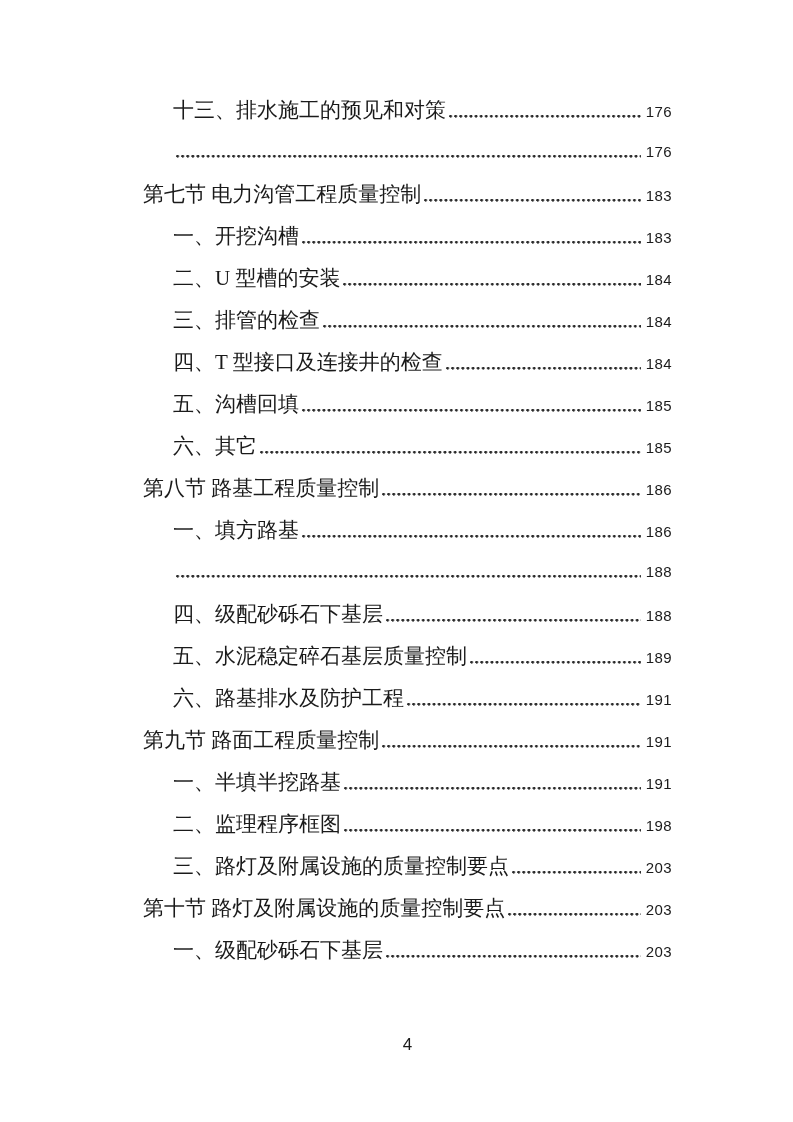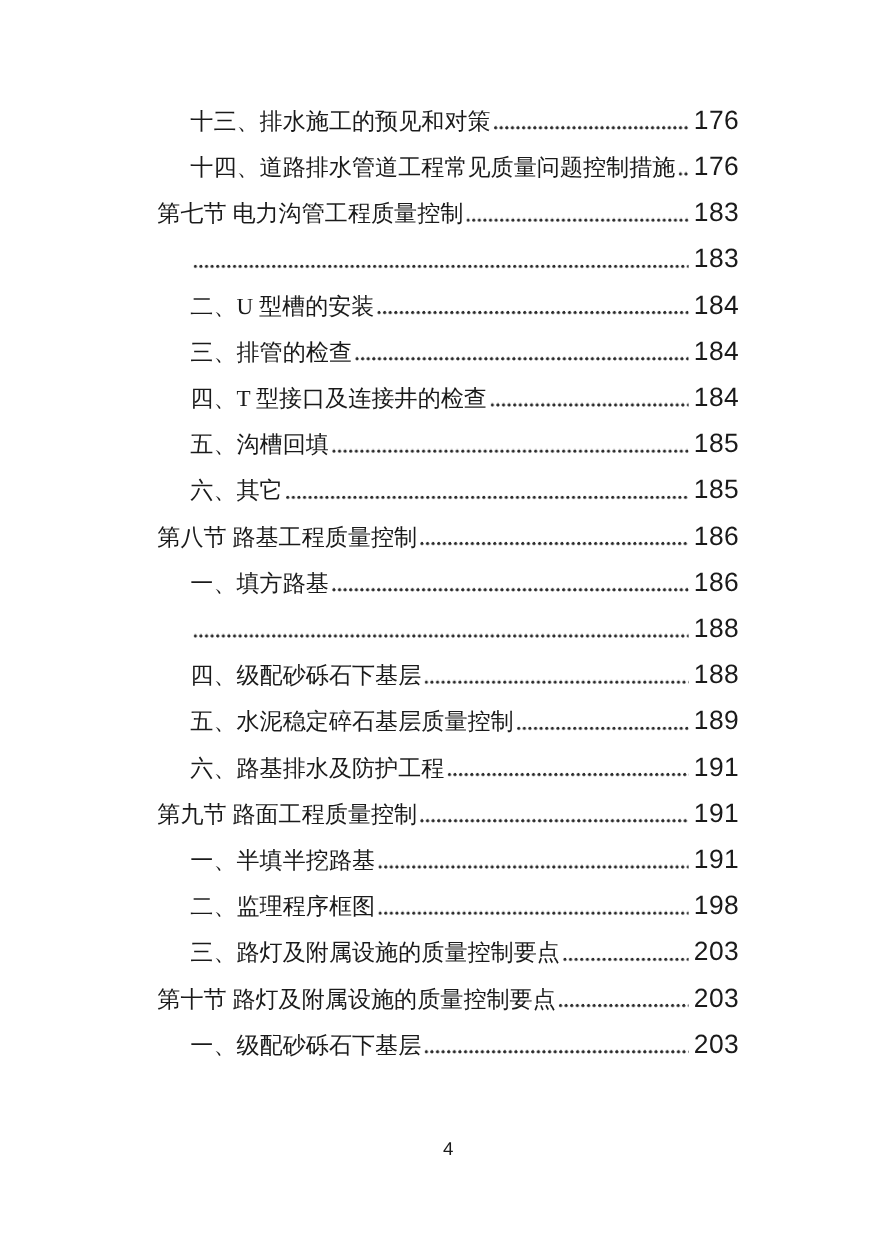--- a/index.html
+++ b/index.html
@@ -44,21 +44,21 @@
     margin: 0 5px 0 3px;
     transform: translateY(1px);
     background-image: radial-gradient(circle at 1.6px 2.2px, #2a2a2a 1.15px, transparent 1.7px);
     background-size: 5.1px 4px;
     background-repeat: repeat-x;
     background-position: left bottom;
   }
   .toc-page {
     flex: 0 0 auto;
     font-family: "Liberation Sans", "DejaVu Sans", sans-serif;
-    font-size: 24px;
+    font-size: 15px;
     letter-spacing: 0.4px;
   }
   .footer {
     position: absolute;
     left: 143px;
     right: 121px;
     top: 1033px;
     text-align: center;
     font-family: "Liberation Sans", "DejaVu Sans", sans-serif;
     font-size: 17px;
@@ -71,32 +71,32 @@
 
 <div class="page">
   <div class="toc">
   <div class="toc-row sub">
     <span class="toc-label">十三、排水施工的预见和对策</span>
     <span class="toc-leader"></span>
     <span class="toc-page">176</span>
   </div>
 
   <div class="toc-row sub">
-    <span class="toc-label">十四、道路排水管道工程常见质量问题控制措施</span>
     <span class="toc-leader"></span>
     <span class="toc-page">176</span>
   </div>
 
   <div class="toc-row section">
     <span class="toc-label">第七节 电力沟管工程质量控制</span>
     <span class="toc-leader"></span>
     <span class="toc-page">183</span>
   </div>
 
   <div class="toc-row sub">
+    <span class="toc-label">一、开挖沟槽</span>
     <span class="toc-leader"></span>
     <span class="toc-page">183</span>
   </div>
 
   <div class="toc-row sub">
     <span class="toc-label">二、U 型槽的安装</span>
     <span class="toc-leader"></span>
     <span class="toc-page">184</span>
   </div>
 

